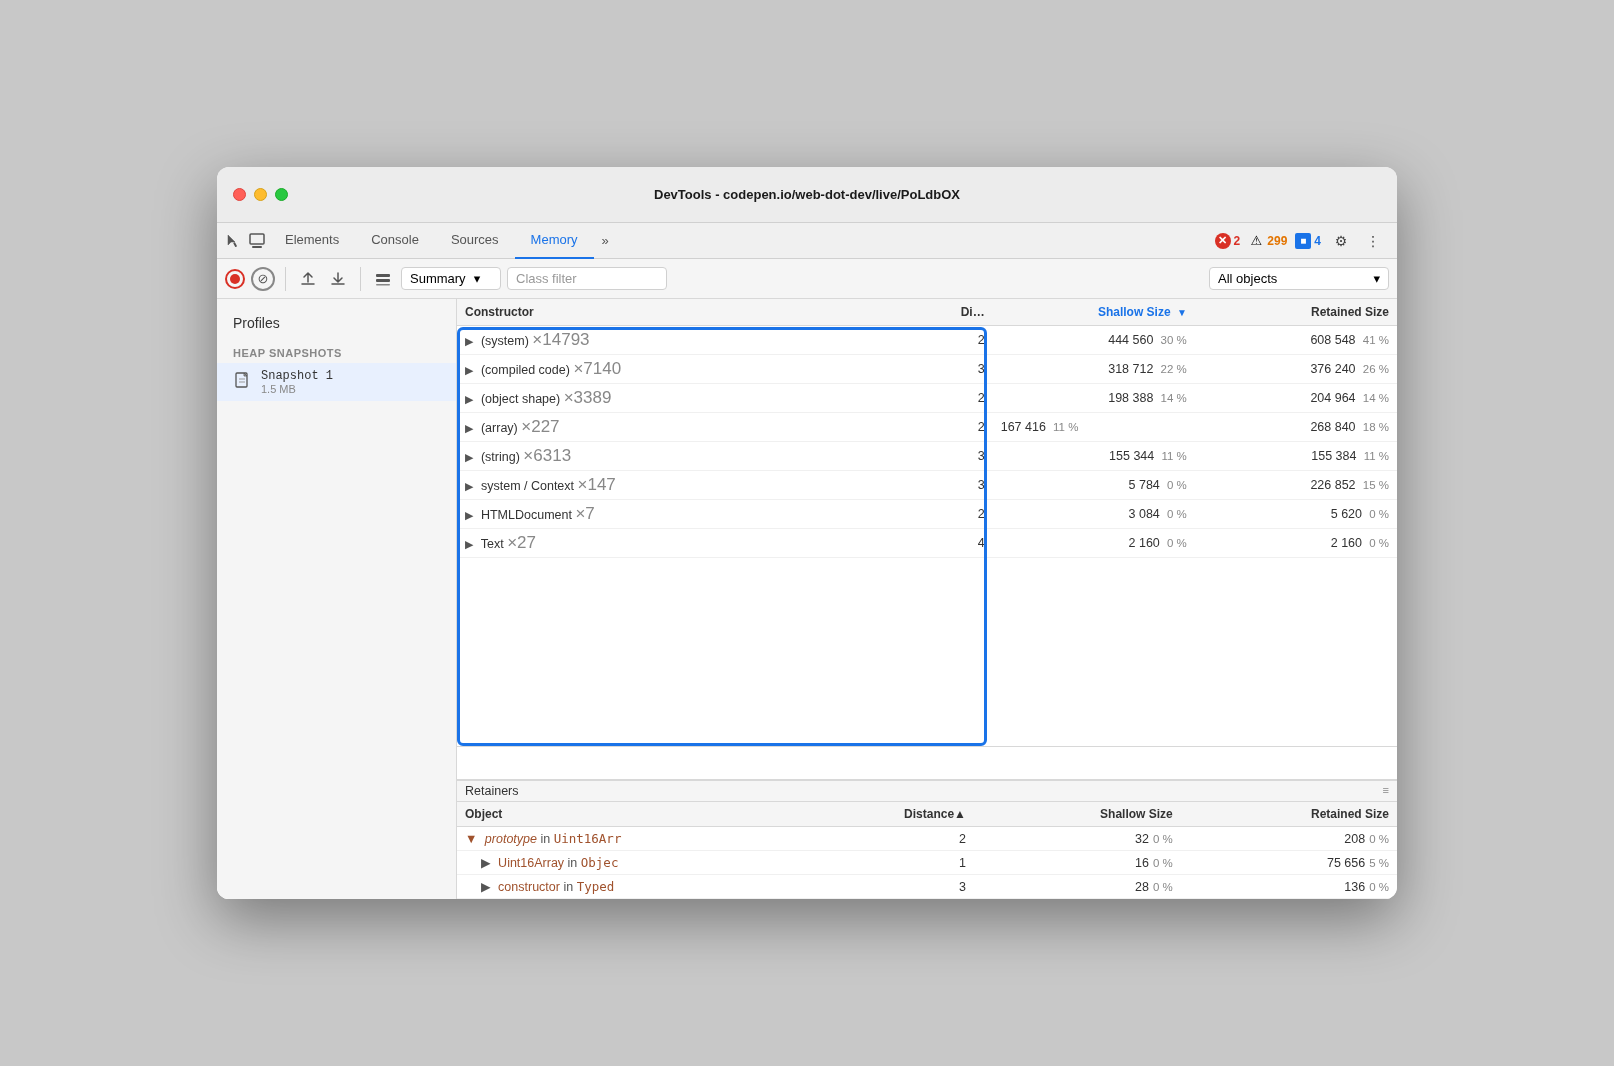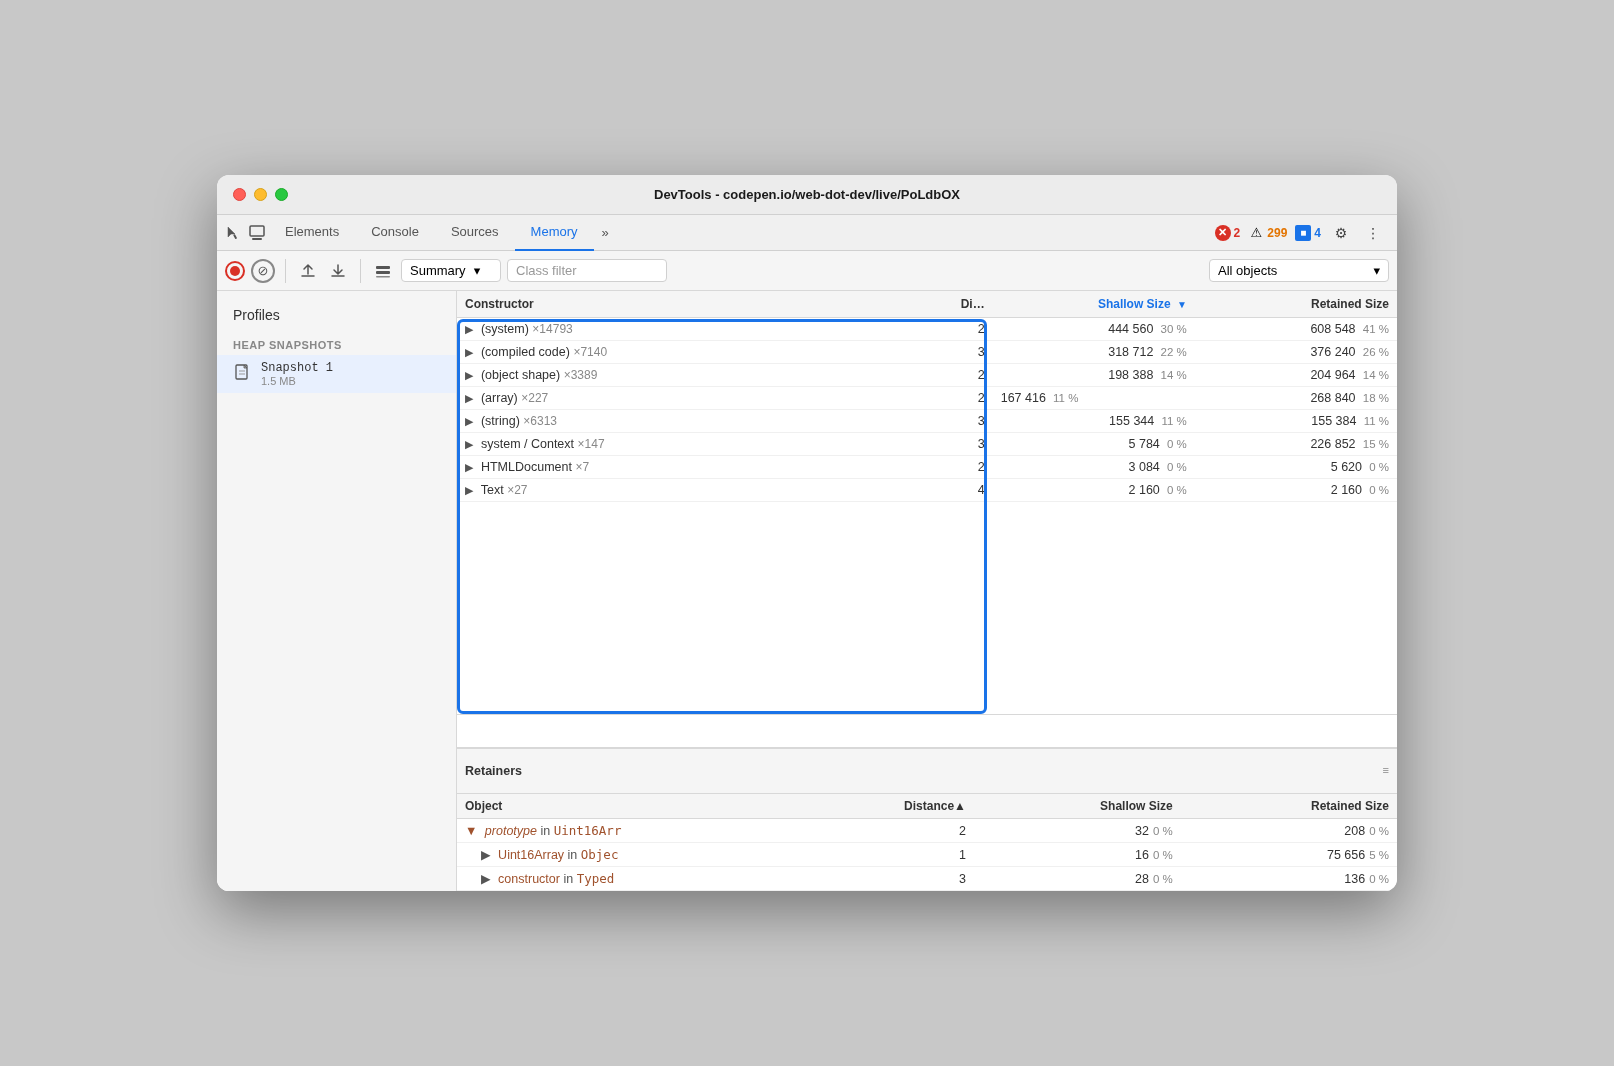--- a/index.html
+++ b/index.html
@@ -13,21 +13,21 @@
     }
     .window {
       width: 1180px;
       background: #f5f5f5;
       border-radius: 12px;
       box-shadow: 0 20px 60px rgba(0,0,0,0.4);
       overflow: hidden;
     }
     .title-bar {
       background: #ececec;
-      height: 40px;
+      height: 56px;
       display: flex;
       align-items: center;
       padding: 0 16px;
       border-bottom: 1px solid #d0d0d0;
       position: relative;
     }
     .traffic-lights {
       display: flex;
       gap: 8px;
       align-items: center;
@@ -286,40 +286,40 @@
     .col-shallow { width: 20%; text-align: right; }
     .col-retained { width: 20%; text-align: right; }
     .expand-arrow {
       display: inline-block;
       margin-right: 4px;
       color: #555;
       font-size: 11px;
     }
     .count-label {
       color: #888;
-      font-size: 12px;
+      font-size: 17px;
     }
     .pct-label {
       color: #888;
       font-size: 11.5px;
       margin-left: 4px;
     }
     
     .sort-arrow {
       font-size: 10px;
       margin-left: 3px;
     }
     
     .retainers-header {
       background: #f5f5f5;
       border-top: 2px solid #d8d8d8;
       border-bottom: 1px solid #d8d8d8;
-      padding: 15px 8px;
+      padding: 3px 8px;
       font-size: 12.5px;
-      font-weight: 700;
+      font-weight: 400;
       color: #333;
       margin-top: 32px;
     }
     .retainers-table {
       width: 100%;
       border-collapse: collapse;
       font-size: 12.5px;
     }
     .retainers-table th {
       background: #f5f5f5;

